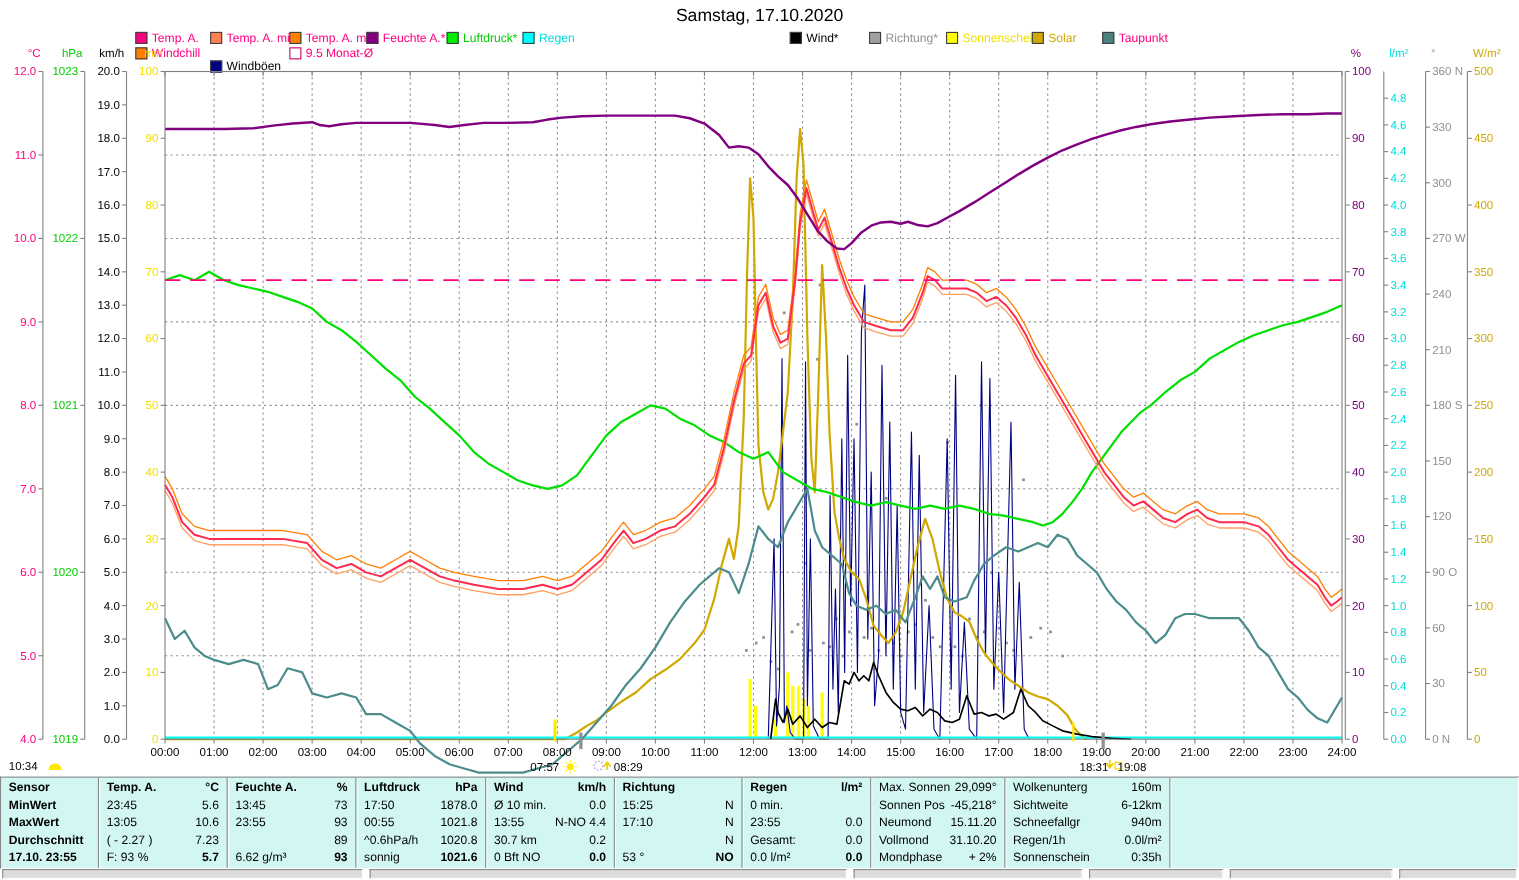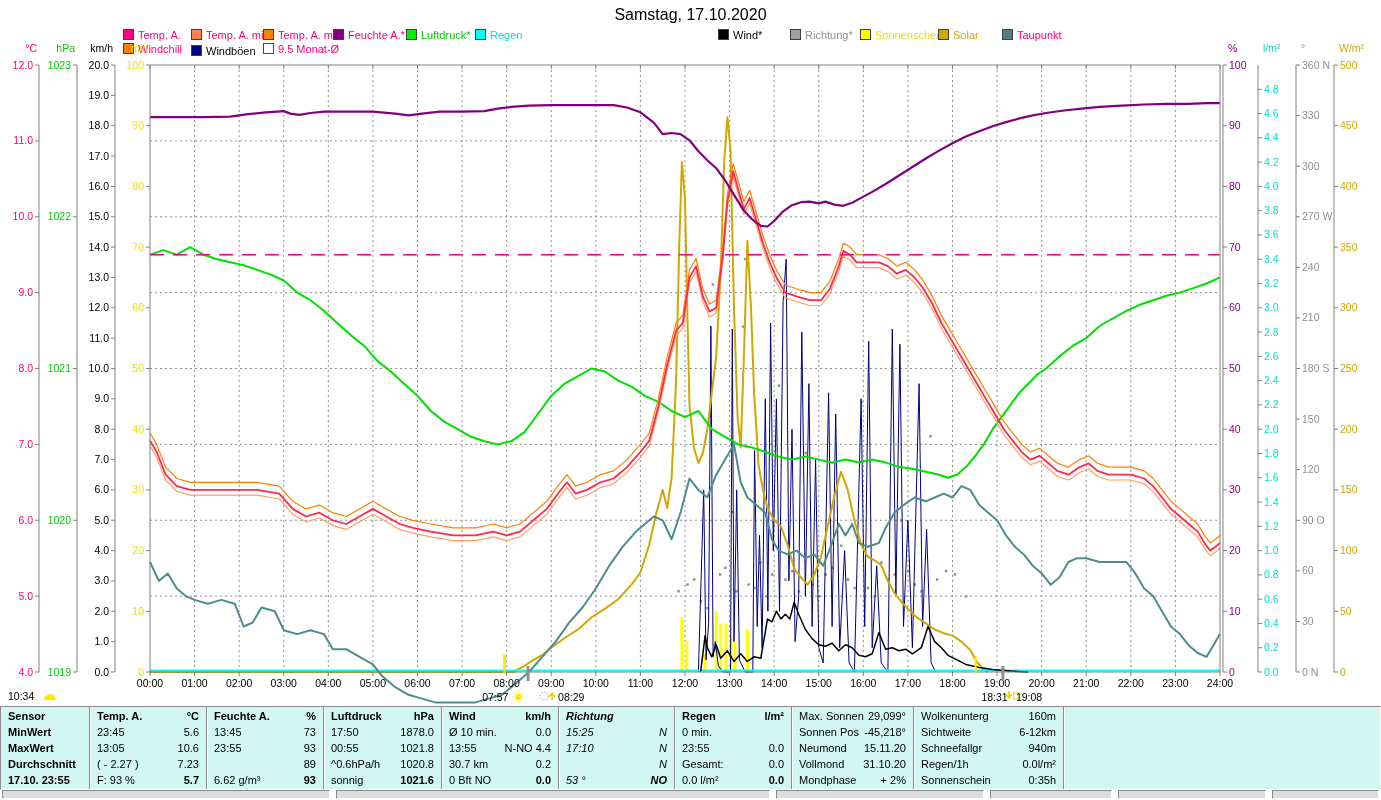--- a/index.html
+++ b/index.html
@@ -71,21 +71,21 @@
         <span style="color: rgb(208, 168, 0);">Solar</span>
       </div>
       <div class="lg-item" style="left: 1002px; top: 29px;">
         <span class="lg-box" style="background: rgb(77, 128, 128);"></span>
         <span style="color: rgb(255, 0, 128);">Taupunkt</span>
       </div>
       <div class="lg-item" style="left: 123px; top: 43px;">
         <span class="lg-box" style="background: rgb(255, 128, 0);"></span>
         <span style="color: rgb(255, 0, 128);">Windchill</span>
       </div>
-      <div class="lg-item" style="left: 191px; top: 45px;">
+      <div class="lg-item" style="left: 191px; top: 55px;">
         <span class="lg-box" style="background: rgb(0, 0, 128);"></span>
         <span style="color: rgb(0, 0, 0);">Windböen</span>
       </div>
       <div class="lg-item" style="left: 263px; top: 43px;">
         <span class="lg-box" style="background: rgb(255, 255, 255); border-color: rgb(204, 0, 102);"></span>
         <span style="color: rgb(255, 0, 128);">9.5 Monat-Ø</span>
       </div>
     </div>
   <svg id="chart-svg" width="1381" height="706">
       <g font-family="&quot;Liberation Sans&quot;,sans-serif" font-size="10.5">
@@ -620,21 +620,21 @@
         </div>
         <div class="wx-line">
           <span>30.7 km</span>
           <span>0.2</span>
         </div>
         <div class="wx-line">
           <span>0 Bft NO</span>
           <span class="b">0.0</span>
         </div>
       </div>
-      <div class="wx-col" style="width: 116px; font-style: italic;">
+      <div class="wx-col" style="width: 116px;">
         <div class="wx-line">
           <span class="b">Richtung</span>
           <span class="b"></span>
         </div>
         <div class="wx-line">
           <span>15:25</span>
           <span>N</span>
         </div>
         <div class="wx-line">
           <span>17:10</span>

